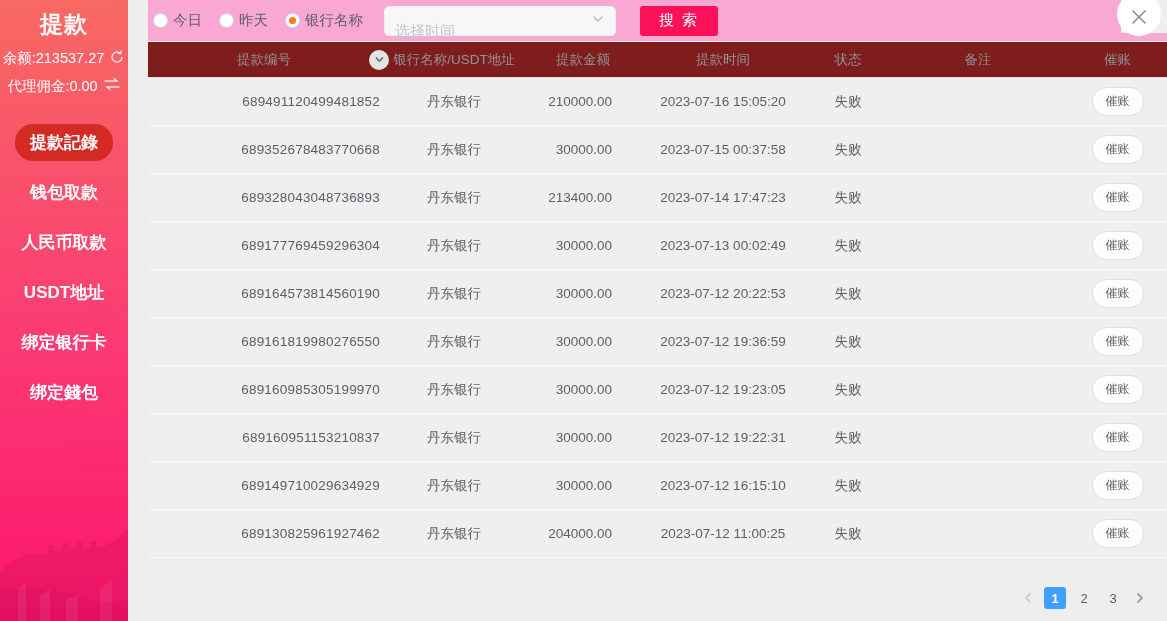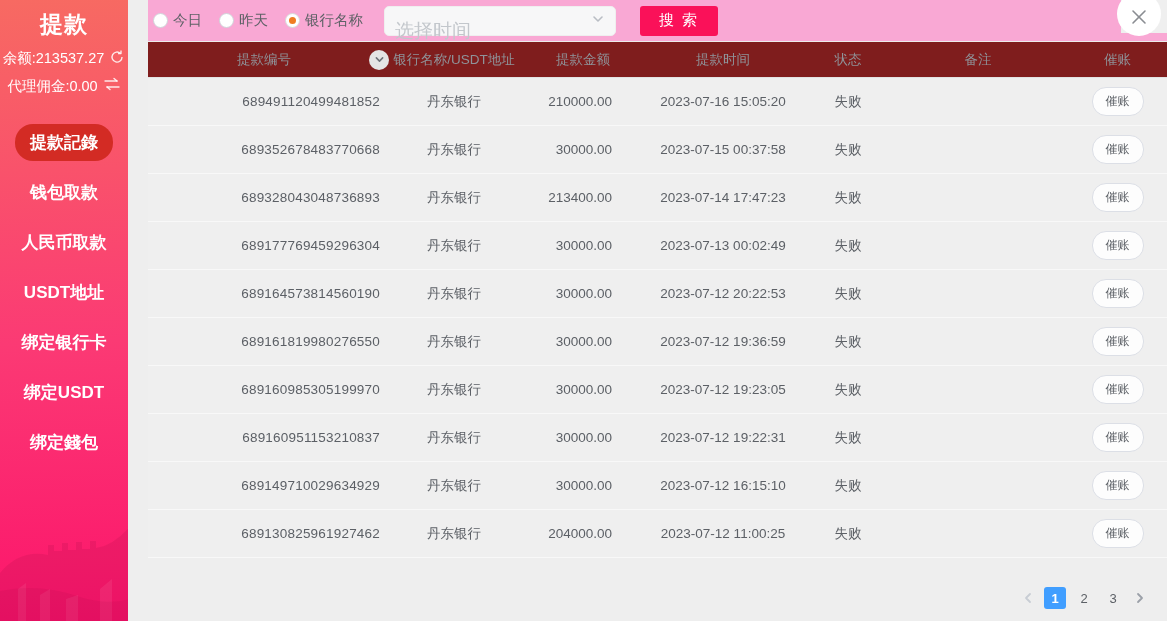--- a/index.html
+++ b/index.html
@@ -29,21 +29,21 @@
   .radio-group { display:flex; align-items:center; gap:17px; }
   .radio { display:flex; align-items:center; gap:5px; cursor:pointer; }
   .radio-dot { width:15px; height:15px; border-radius:50%; border:1px solid #d0d3d9; background:#fff; position:relative; }
   .radio-dot.checked { border-color:#d8d8d8; }
   .radio-dot.checked::after { content:""; position:absolute; left:3px; top:3px; width:7px; height:7px;
     border-radius:50%; background:var(--radio-checked,#f07c22); }
   .radio-label { font-size:14.5px; color:#5e6166; }
   .date-select { margin-left:21px; width:232px; height:30px; background:#f7f7f8;
     border:1px solid #efefef; border-radius:5px; display:flex; align-items:center;
     justify-content:space-between; padding:0 10px; cursor:pointer; }
-  .date-select .ph { color:#c3c7cc; font-size:19px;margin-top:21px; }
+  .date-select .ph { color:#c3c7cc; font-size:15px;margin-top:21px; }
   .search-btn { margin-left:24px; width:78px; height:30px; background:var(--accent,#fa1159);
     color:#fff; font-size:15px; border:none; border-radius:3px; cursor:pointer; letter-spacing:2px; }
   .corner { position:absolute; right:0; top:0; width:46px; height:33px; background:#efefef; }
   .close-btn { position:absolute; right:6px; top:-8px; width:44px; height:44px; border-radius:50%;
     background:#fff; display:flex; align-items:center; justify-content:center; cursor:pointer; }
   .close-btn svg { margin-top:6px; }
 
   
   .grid { display:grid; grid-template-columns:232px 148px 110px 170px 80px 180px 1fr; align-items:center; }
   .thead { height:36px; background:#7f1d1d; border-bottom:1px solid #e3e3e3; color:#8f9399; font-size:13.5px; }
@@ -103,23 +103,20 @@
       <li>
         <span class="mi-label">人民币取款</span>
       </li>
       <li>
         <span class="mi-label">USDT地址</span>
       </li>
       <li>
         <span class="mi-label">绑定银行卡</span>
       </li>
       <li>
-        <span class="mi-label">绑定USDT</span>
-      </li>
-      <li>
         <span class="mi-label">绑定錢包</span>
       </li>
     </ul>
 
   <svg class="wall" viewBox="0 0 148 150" preserveAspectRatio="none">
     <path d="M0,150 L0,102 Q20,78 48,84 L48,74 54,74 54,80 62,80 62,72 68,72 68,79 76,79 76,71 82,71 82,78 90,78 90,70 96,70 96,77 Q122,74 148,30 L148,150 Z" fill="rgba(110,0,45,0.10)"></path>
     <path d="M18,150 L18,118 26,112 26,150 Z M40,150 L40,124 50,118 50,150 Z M66,150 L66,128 78,124 78,150 Z M100,150 L100,118 112,108 112,150 Z" fill="rgba(255,255,255,0.07)"></path>
     <path d="M0,150 L0,120 Q40,112 80,126 Q118,138 148,120 L148,150 Z" fill="rgba(130,0,55,0.08)"></path>
   </svg>
 </div>

